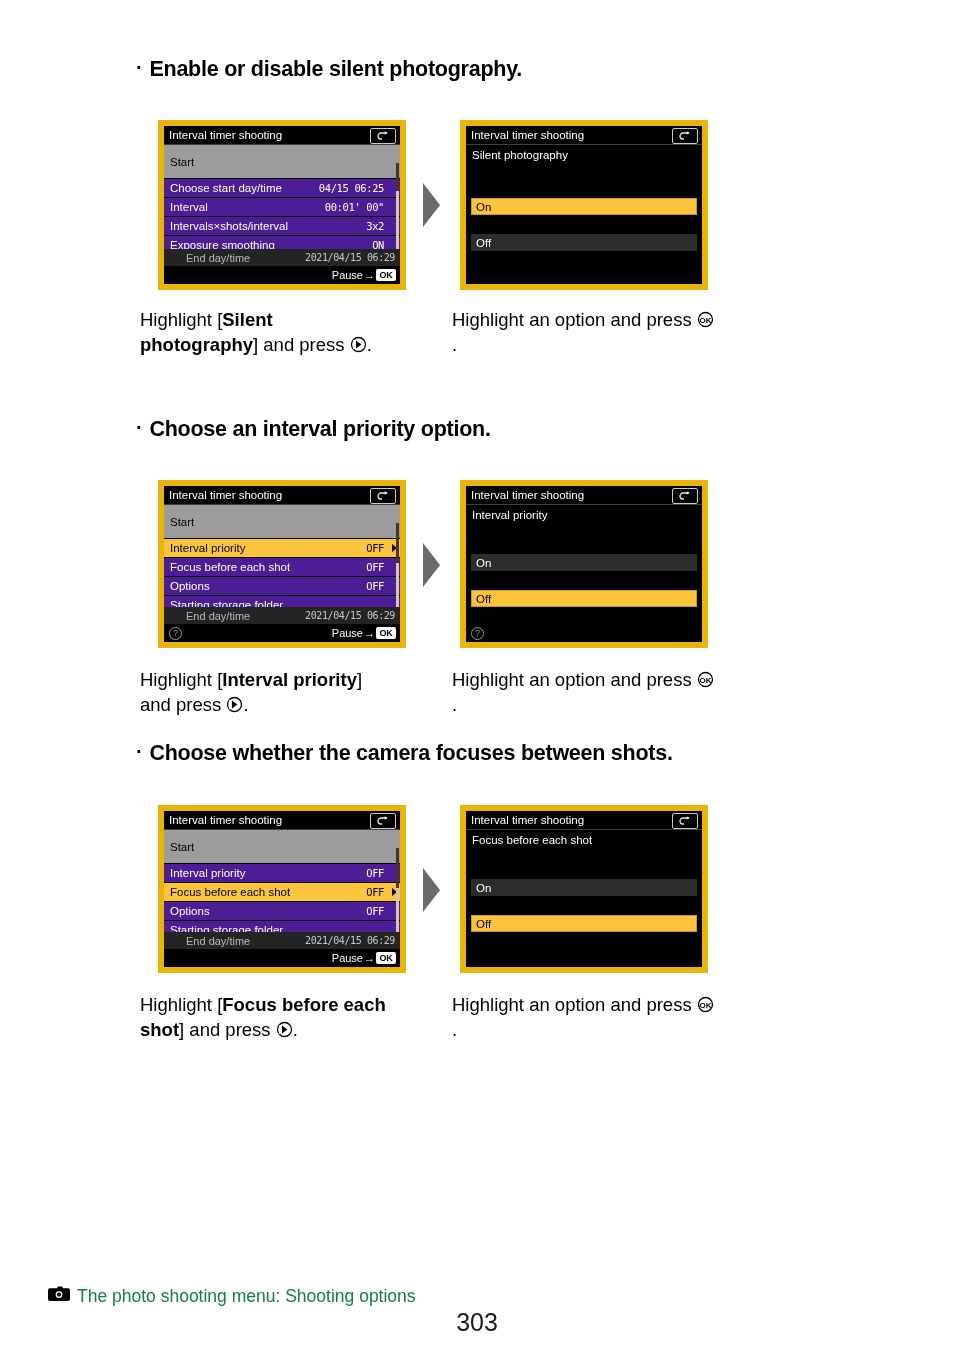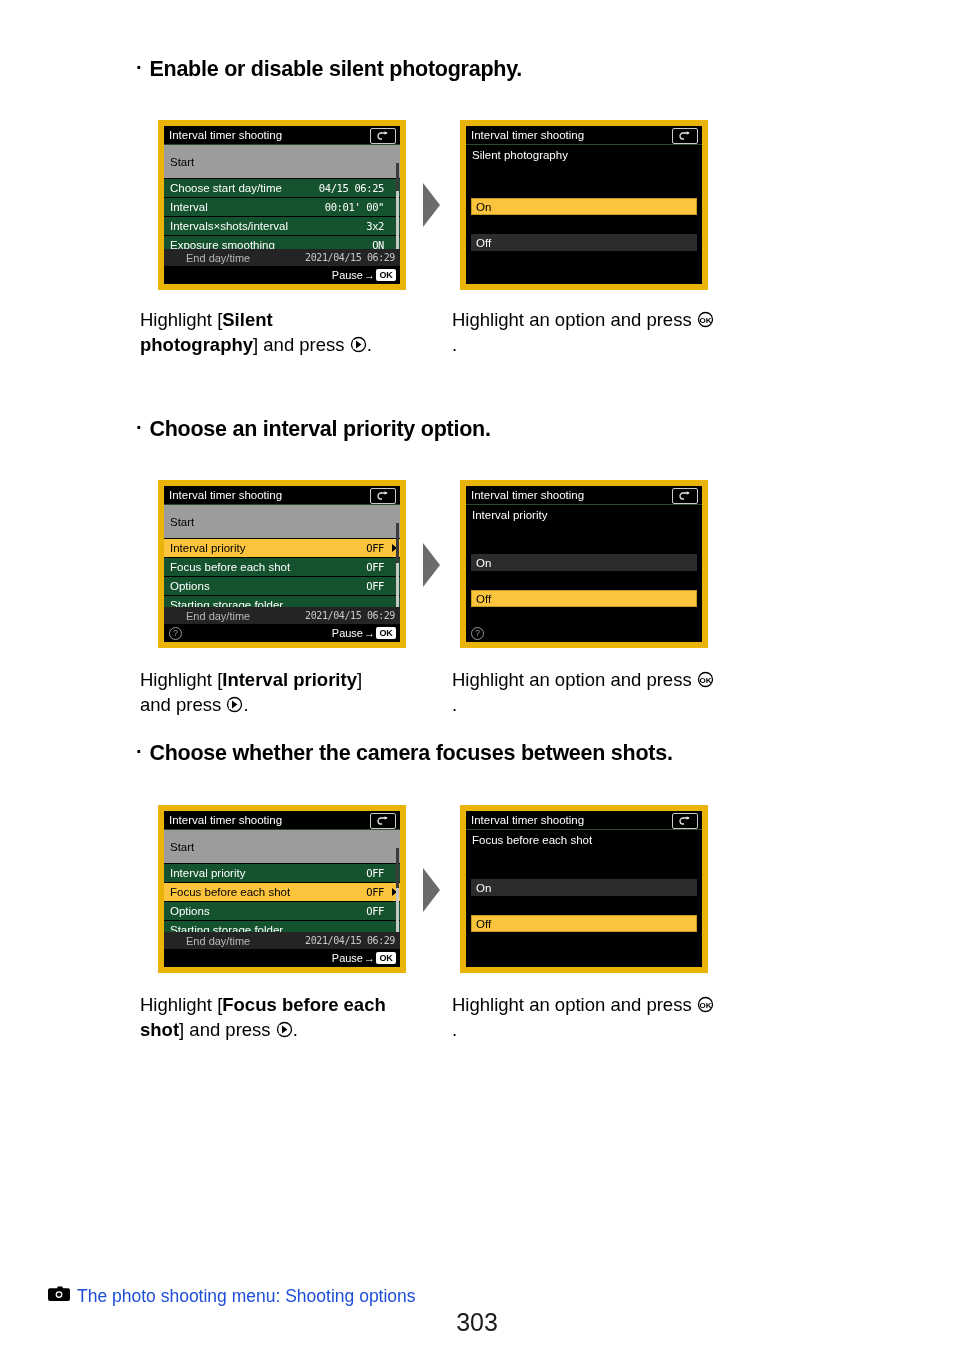--- a/index.html
+++ b/index.html
@@ -97,21 +97,21 @@
     letter-spacing: -0.4px;
     white-space: nowrap;
     padding-right: 12px;
   }
   .row.start {
     background: #9c9c9c;
     color: #000000;
     justify-content: flex-start;
     height: 33px;
   }
-  .row.plain { background: #14532d; }
+  .row.plain { background: #4c1d95; }
   .row.highlight {
     background: #fbc43c;
     color: #000000;
     font-weight: normal;
   }
   .row.highlight .val { color: #000; }
   .row .caret {
     position: absolute;
     right: 3px;
     top: 50%;
@@ -262,21 +262,21 @@
 
   
   .footer {
     position: absolute;
     left: 48px;
     bottom: 38px;
     display: flex;
     align-items: center;
     gap: 7px;
     font-size: 17.5px;
-    color: #1d4ed8;
+    color: #15803d;
   }
   .cam-icon { display: block; }
   .page-number {
     position: absolute;
     bottom: 8px;
     left: 0; right: 0;
     text-align: center;
     font-size: 25px;
     color: #1a1a1a;
     margin-top: 33px;

